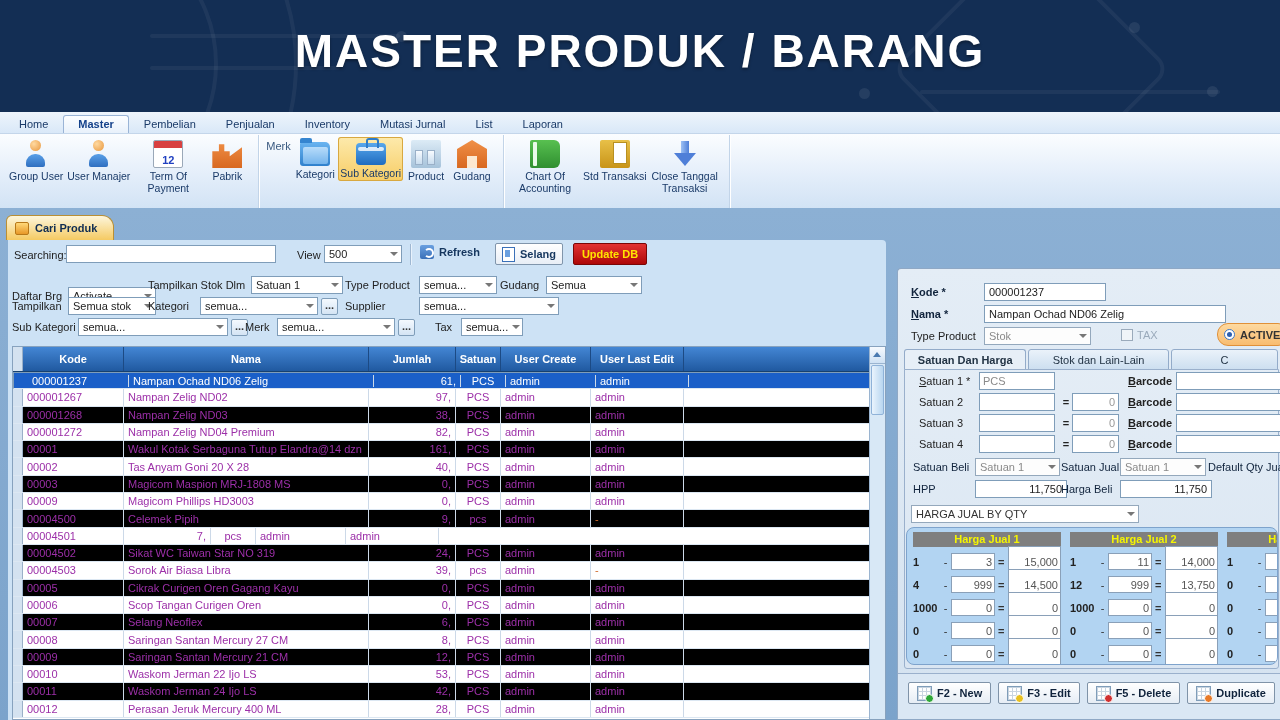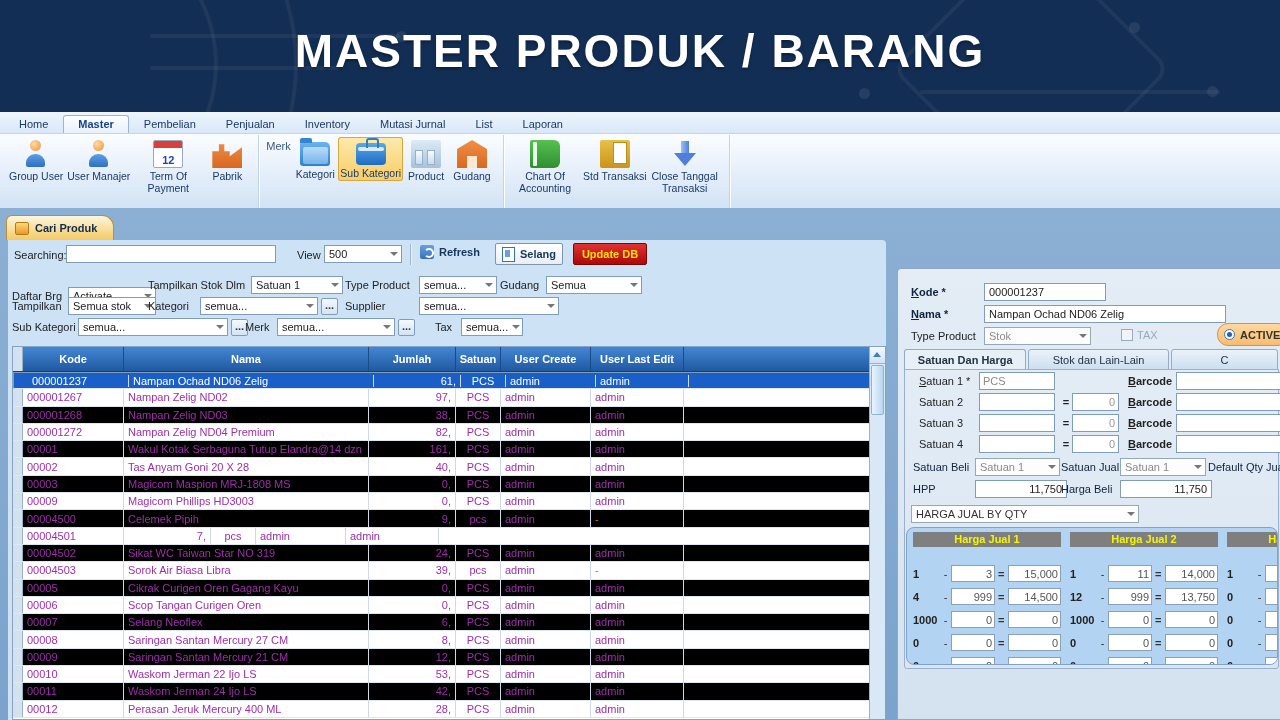--- a/index.html
+++ b/index.html
@@ -193,29 +193,29 @@
   .p-beli-l{left:15px;top:192px;font-weight:normal}.p-beli{left:77px;top:189px;width:85px}
   .p-jual-l{left:163px;top:192px;font-weight:normal}.p-jual{left:222px;top:189px;width:86px}
   .p-dql{left:310px;top:192px;font-weight:normal}
   .p-hpp-l{left:15px;top:214px;font-weight:normal}.p-hpp{left:77px;top:211px;width:92px}
   .p-hb-l{left:163px;top:214px;font-weight:normal}.p-hb{left:222px;top:211px;width:92px}
   .p-hsel{left:13px;top:236px;width:228px;background:#fff;color:#333}
   .hpanel{position:absolute;left:8px;top:258px;width:372px;height:138px;background:#b2d4f2;
       border:1px solid #7ea3cc;border-radius:8px;box-sizing:border-box;overflow:hidden;
       display:flex;gap:9px;padding:4px 0 0 6px}
   .hcol{width:148px;flex:none}
-  .hhead{height:15px;background:#7f7f7f;color:#f5f500;font-weight:bold;text-align:center;line-height:15px;margin-bottom:15px}
+  .hhead{height:15px;background:#7f7f7f;color:#f5f500;font-weight:bold;text-align:center;line-height:15px;margin-bottom:3px}
   .hrow{display:flex;align-items:center;height:23px;gap:3px}
   .hrange{width:27px;font-weight:bold;color:#222}
   .hdash{width:5px;text-align:center;color:#333}
   .hin1{width:44px;height:17px;background:#fff;border:1px solid #8aa0b8;box-sizing:border-box;
       display:flex;align-items:center;justify-content:flex-end;padding:0 2px;color:#555}
   .heq{width:7px;font-weight:bold;color:#333}
   .hin2{flex:1;height:17px;background:#fff;border:1px solid #8aa0b8;box-sizing:border-box;
-      display:flex;align-items:center;justify-content:flex-end;padding:0 2px;color:#555}
+      display:flex;align-items:center;justify-content:flex-end;padding:15px 2px;color:#555}
   .btnstrip{position:absolute;left:0;right:0;top:404px;bottom:0;background:#dae7f4;border-top:1px solid #9ab0cc;
       display:flex;gap:7px;padding:8px 0 0 10px;box-sizing:border-box}
   .dbtn{height:22px;background:linear-gradient(#fff,#e6edf5);border:1px solid #7f93a8;border-radius:2px;
       display:flex;align-items:center;gap:5px;padding:0 8px;font-weight:bold;color:#10233c;box-sizing:border-box}
   .gicon{width:13px;height:13px;background-color:#fff;border:1px solid #7f9db9;position:relative;flex:none;
       background-image:linear-gradient(#c8d4e0 1px,transparent 1px),linear-gradient(90deg,#c8d4e0 1px,transparent 1px);
       background-size:4px 4px}
   .gicon::after{content:"";position:absolute;right:-3px;bottom:-3px;width:7px;height:7px;border-radius:50%;border:1px solid #fff}
   .badge-green::after{background:#2fa838}.badge-yellow::after{background:#e8c020}
   .badge-red::after{background:#d03030}.badge-orange::after{background:#e87a28}
@@ -809,15 +809,33 @@
               <div class="hin1">0</div>
             </div>
             <div class="hrow">
               <div class="hrange">0</div>
               <div class="hdash">-</div>
               <div class="hin1">0</div>
             </div>
           </div>
         </div>
 
+      <div class="btnstrip">
+          <div class="dbtn">
+            <div class="gicon badge-green"></div>
+            <div>F2 - New</div>
+          </div>
+          <div class="dbtn">
+            <div class="gicon badge-yellow"></div>
+            <div>F3 - Edit</div>
+          </div>
+          <div class="dbtn">
+            <div class="gicon badge-red"></div>
+            <div>F5 - Delete</div>
+          </div>
+          <div class="dbtn">
+            <div class="gicon badge-orange"></div>
+            <div>Duplicate</div>
+          </div>
+        </div>
     </div>
   </div>
 </div>
 
 </body></html>

